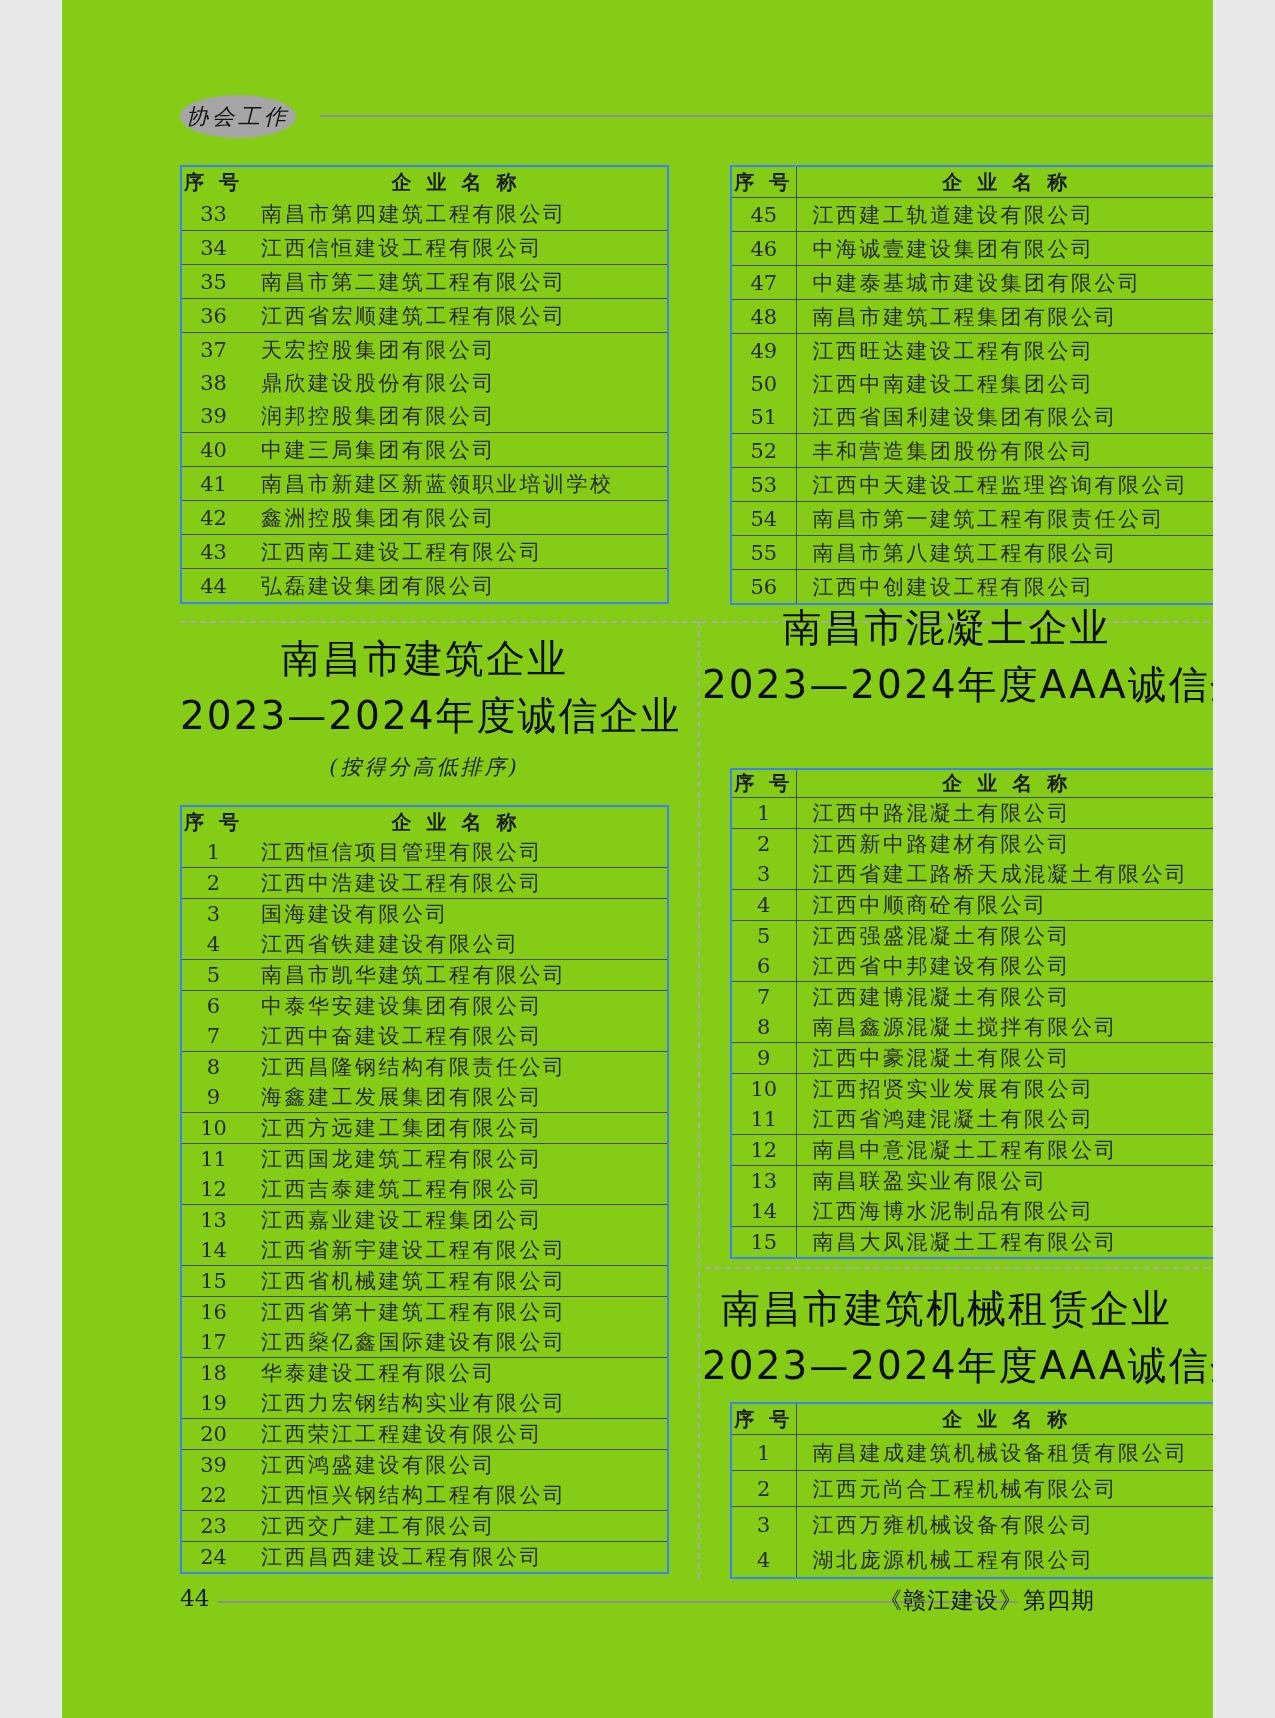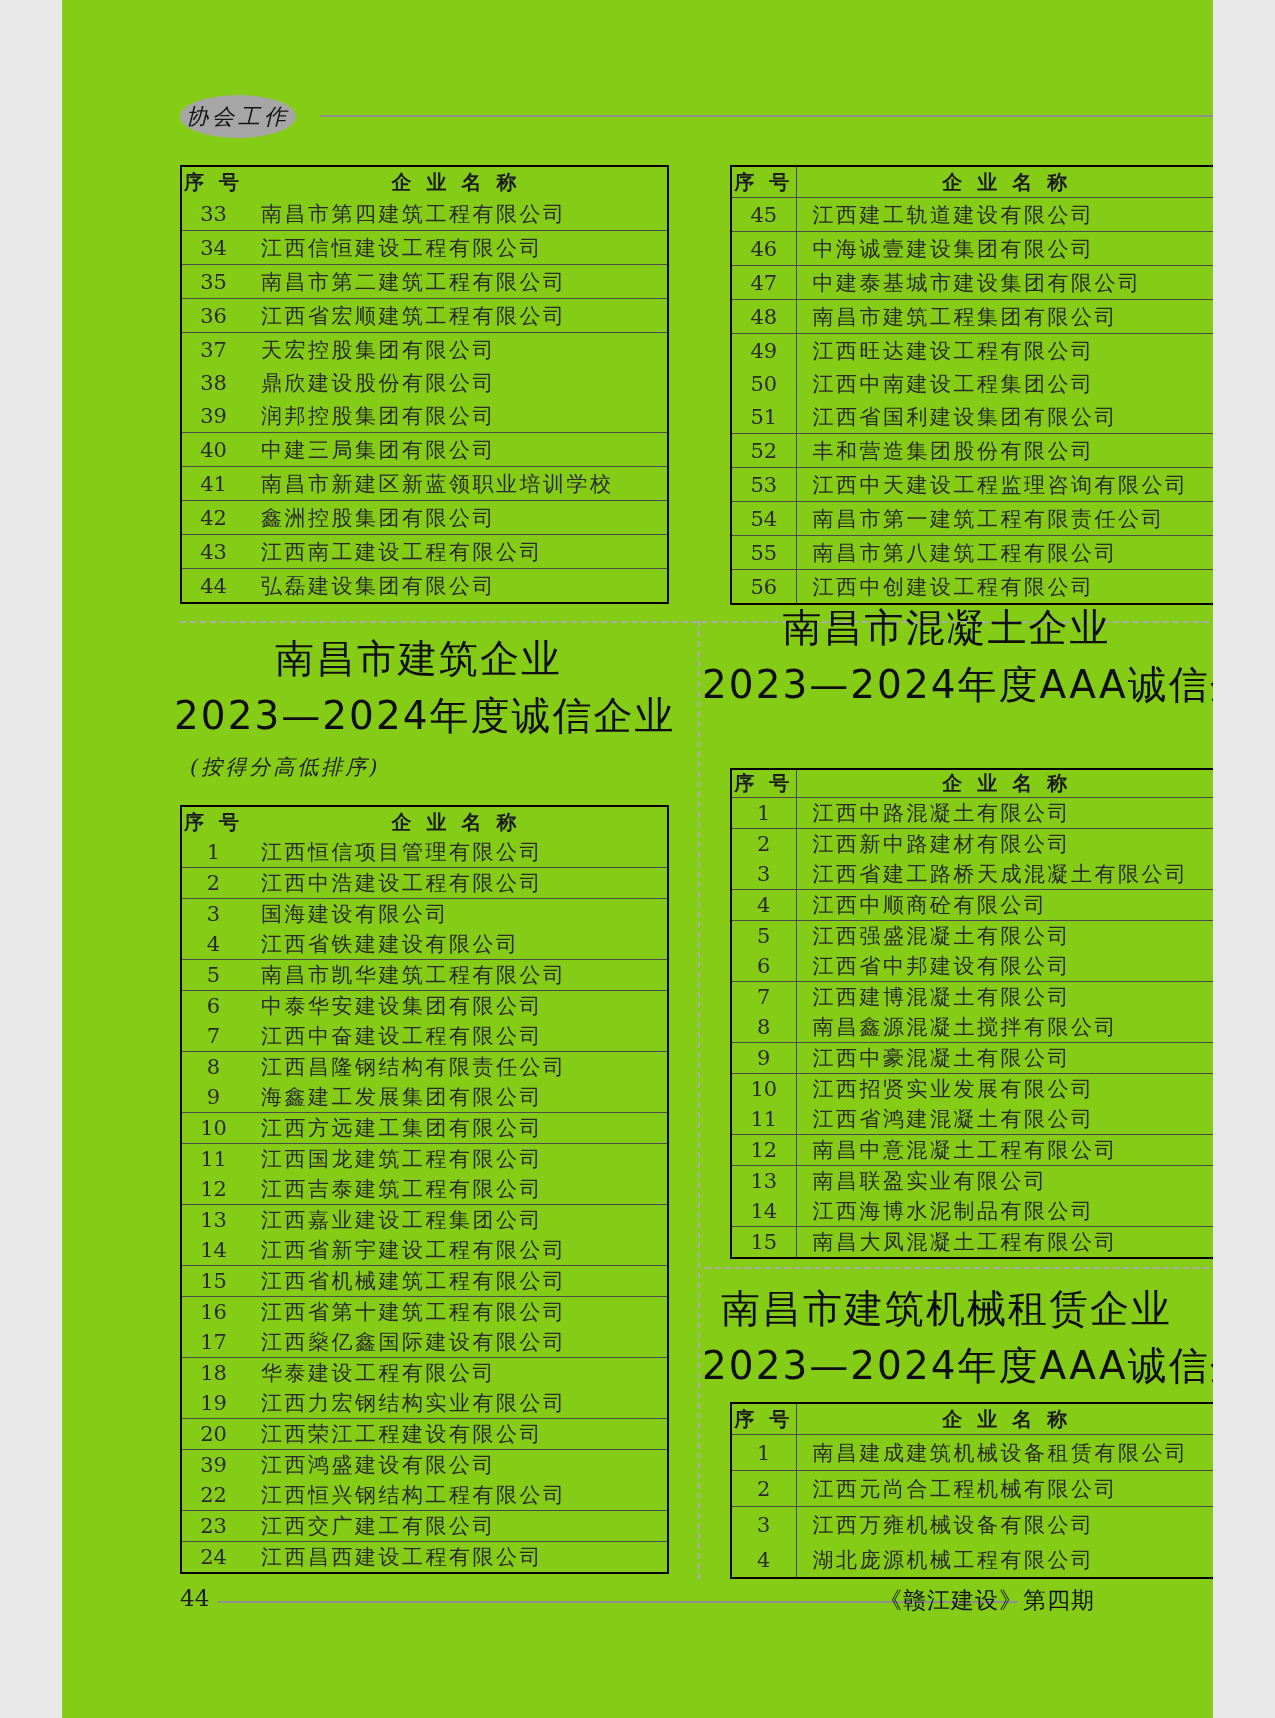--- a/index.html
+++ b/index.html
@@ -20,21 +20,21 @@
 
   
   .dash-h { position:absolute; border-top:2px dashed #ababab; }
   #dash-main  { left:118px; top:621px;  width:1039px; }
   #dash-right { left:643px; top:1267px; width:514px;  }
   .dash-v { position:absolute; left:636px; top:621px; height:958px; border-left:2px dashed #ababab; }
 
   
   table.roster {
     position:absolute; border-collapse:collapse; table-layout:fixed;
-    border:2px solid #000000;
+    border:2px solid #3b82f6;
   }
   .roster th, .roster td { padding:0; }
   .roster thead th {
     font-family:"DejaVu Sans","Liberation Sans",sans-serif;
     font-weight:bold; font-size:20px; letter-spacing:4px; color:#1c1c1c;
     text-align:center; vertical-align:middle;
   }
   .roster tbody td { border-bottom:1px solid #4a4a4a; vertical-align:middle; }
   .roster tbody tr.nosep td { border-bottom:none; }
   .roster tbody tr:last-child td { border-bottom:none; }
@@ -55,25 +55,25 @@
   #tbl-builders  thead th { height:30px; }  #tbl-builders  tbody td { height:30px; }
   #tbl-concrete  thead th { height:23px; }  #tbl-concrete  tbody td { height:30px; }
   #tbl-machinery thead th { height:30px; }  #tbl-machinery tbody td { height:35px; }
 
   
   .section-head {
     position:absolute; text-align:center; white-space:nowrap; color:#0e0e0e;
     font-family:"DejaVu Sans","Liberation Sans",sans-serif;
   }
   .section-head .l1, .section-head .l2 { font-size:39px; line-height:57px; letter-spacing:2px; }
-  #head-builders  { left:112px; top:630px;  width:489px; }
+  #head-builders  { left:118px; top:630px;  width:489px; }
   #head-concrete  { left:640px; top:599px;  width:489px; }
   #head-machinery { left:640px; top:1280px; width:489px; }
   .subtitle {
-    position:absolute; left:128px; top:753px; width:489px; text-align:left;
+    position:absolute; left:118px; top:753px; width:489px; text-align:center;
     font-size:21px; letter-spacing:3px; font-style:italic; color:#1e1e1e;
   }
 
   
   .footer-page    { position:absolute; left:118px;  top:1585px; font-size:23px; color:#1c1c1c; }
   .footer-rule    { position:absolute; left:156px;  top:1601px; width:800px; border-top:2px solid #8f8f8f; }
   .footer-journal { position:absolute; right:118px; top:1585px; font-size:23px; letter-spacing:1px; color:#111; }
 </style>
 </head>
 <body>

